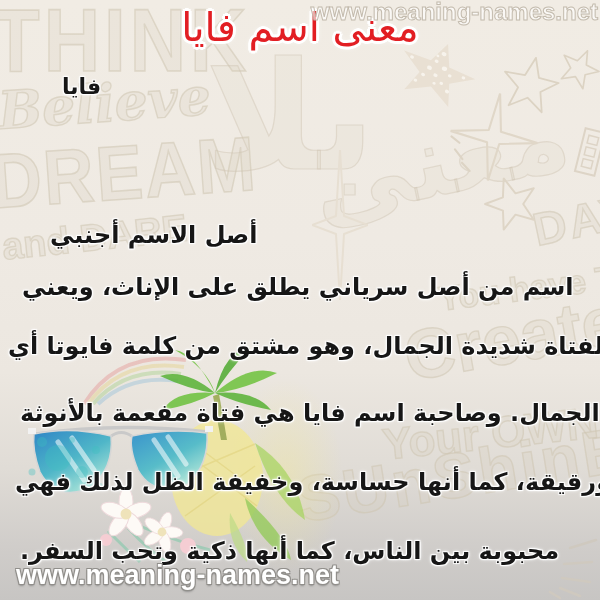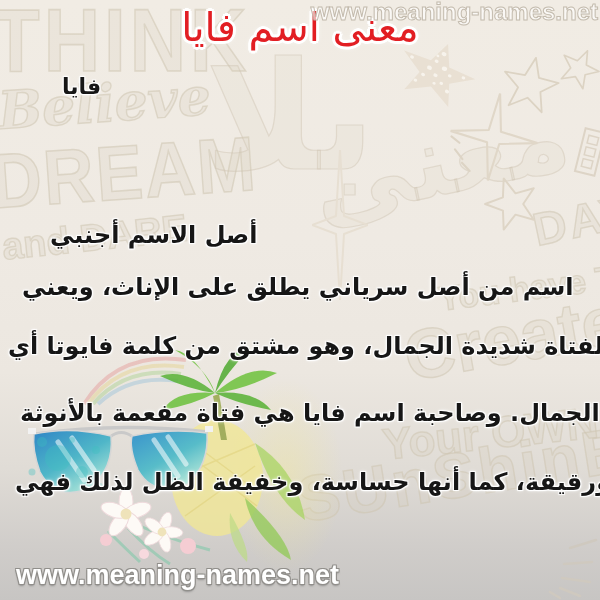--- a/index.html
+++ b/index.html
@@ -253,14 +253,15 @@
   <div class="wm wm-bottom">www.meaning-names.net</div>
 
   <div class="page-title">معنى اسم فايا</div>
 
   <div class="line l0" dir="rtl">فايا</div>
   <div class="line l2" dir="rtl">أصل الاسم أجنبي</div>
   <div class="line l3" dir="rtl">اسم من أصل سرياني يطلق على الإناث، ويعني</div>
   <div class="line l4" dir="rtl">الفتاة شديدة الجمال، وهو مشتق من كلمة فايوتا أي</div>
   <div class="line l5" dir="rtl">الجمال. وصاحبة اسم فايا هي فتاة مفعمة بالأنوثة</div>
   <div class="line l6" dir="rtl">ورقيقة، كما أنها حساسة، وخفيفة الظل لذلك فهي</div>
+  <div class="line l7" dir="rtl">محبوبة بين الناس، كما أنها ذكية وتحب السفر.</div>
 
 </div>
 
 </body></html>

